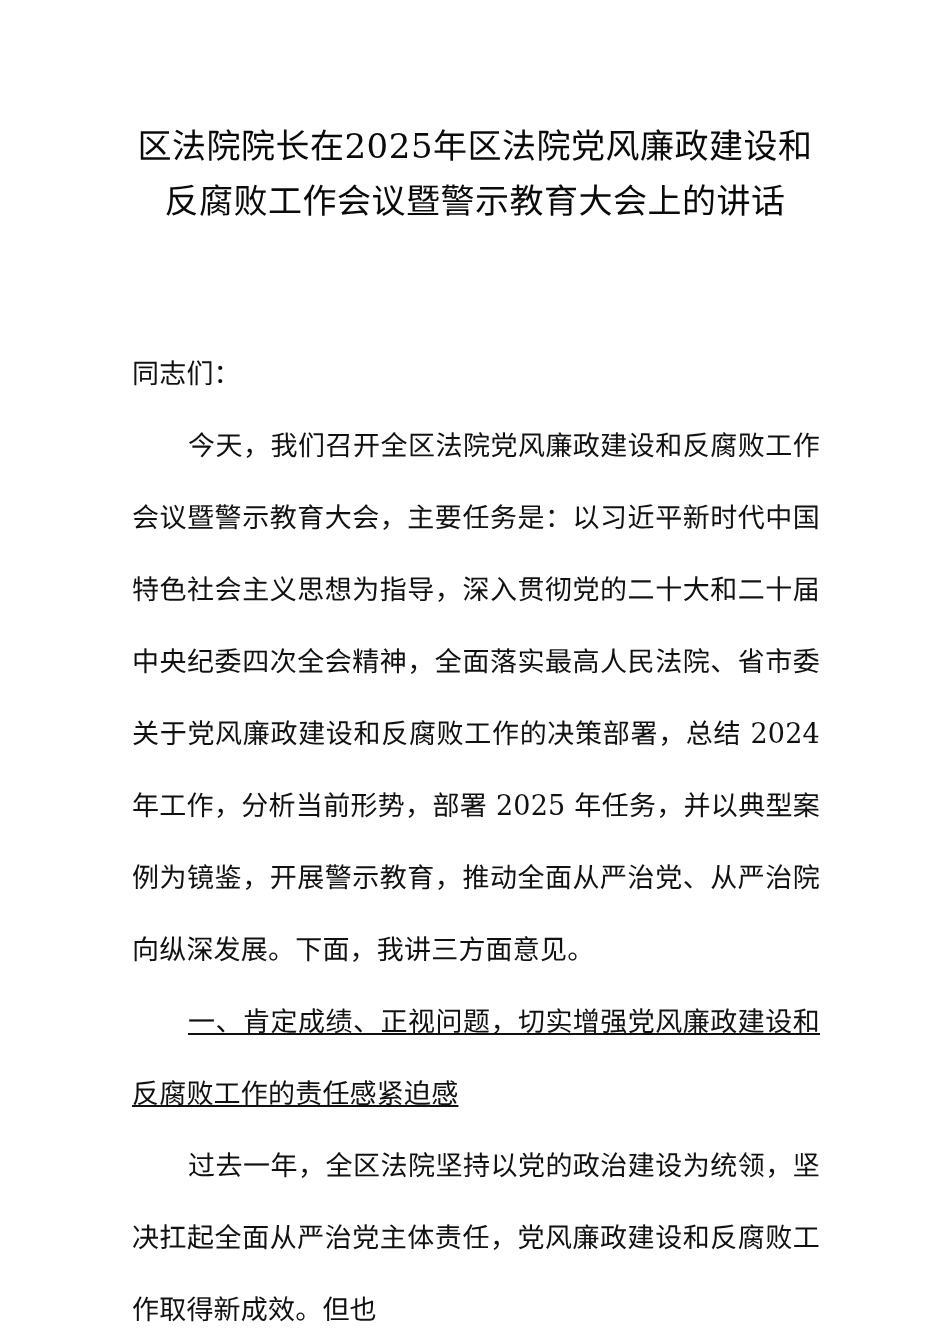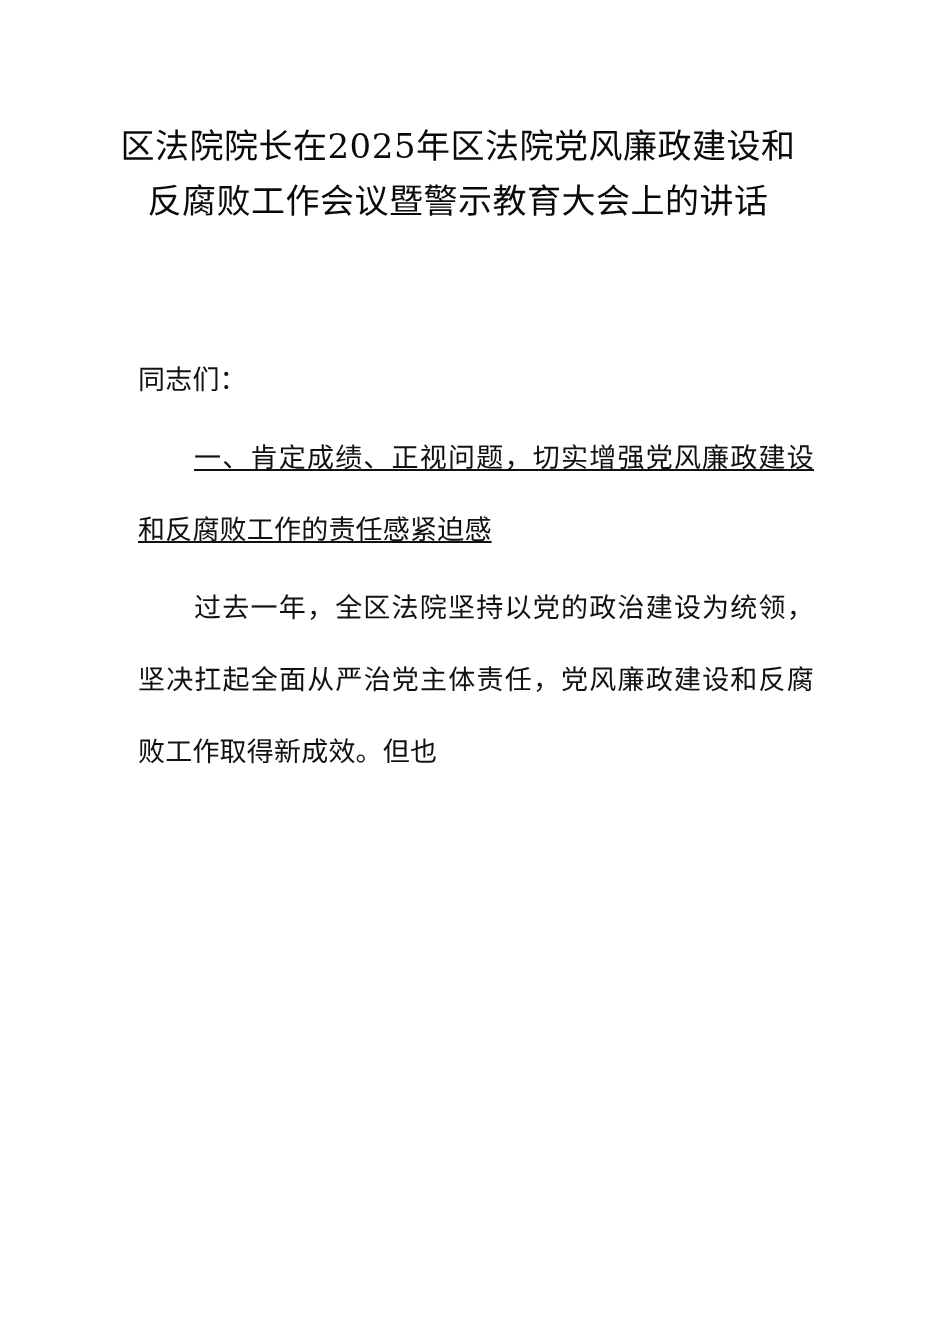--- a/index.html
+++ b/index.html
@@ -21,21 +21,21 @@
     position: relative;
     width: 950px;
     height: 1344px;
     background: #ffffff;
     box-sizing: border-box;
   }
 
   
   .doc-title {
     position: absolute;
-    left: 115px;
+    left: 132px;
     top: 96px;
     width: 686px;
     text-align: center;
     font-family: "DejaVu Serif", "Liberation Serif", serif;
     font-size: 34px;
     line-height: 55px;
     letter-spacing: 0.5px;
     font-weight: 500;
     color: #0a0a0a;
     text-justify: inter-ideograph;
@@ -49,21 +49,21 @@
     width: 688px;
   }
 
   .para {
     font-family: "DejaVu Serif", "Liberation Serif", serif;
     font-size: 27px;
     line-height: 72px;
     color: #111111;
     text-align: justify;
     text-justify: inter-ideograph;
-    margin: 6px;
+    margin: 0;
     letter-spacing: 0.2px;
     word-break: break-all;
   }
 
   .para.salutation {
     text-indent: 0;
   }
 
   .para.indent {
     text-indent: 56px;
@@ -85,20 +85,21 @@
 <body>
 
 <div class="page">
 
   <h1 class="doc-title">区法院院长在2025年区法院党风廉政建设和反腐败工作会议暨警示教育大会上的讲话</h1>
 
   <div class="body-block">
 
     <p class="para salutation">同志们：</p>
 
+    <p class="para indent">今天，我们召开全区法院党风廉政建设和反腐败工作会议暨警示教育大会，主要任务是：以习近平新时代中国特色社会主义思想为指导，深入贯彻党的二十大和二十届中央纪委四次全会精神，全面落实最高人民法院、省市委关于党风廉政建设和反腐败工作的决策部署，总结 2024 年工作，分析当前形势，部署 2025 年任务，并以典型案例为镜鉴，开展警示教育，推动全面从严治党、从严治院向纵深发展。下面，我讲三方面意见。</p>
 
     <p class="para heading">一、肯定成绩、正视问题，切实增强党风廉政建设和反腐败工作的责任感紧迫感</p>
 
     <p class="para tail">过去一年，全区法院坚持以党的政治建设为统领，坚决扛起全面从严治党主体责任，党风廉政建设和反腐败工作取得新成效。但也</p>
 
   </div>
 
 </div>
 
 </body></html>

